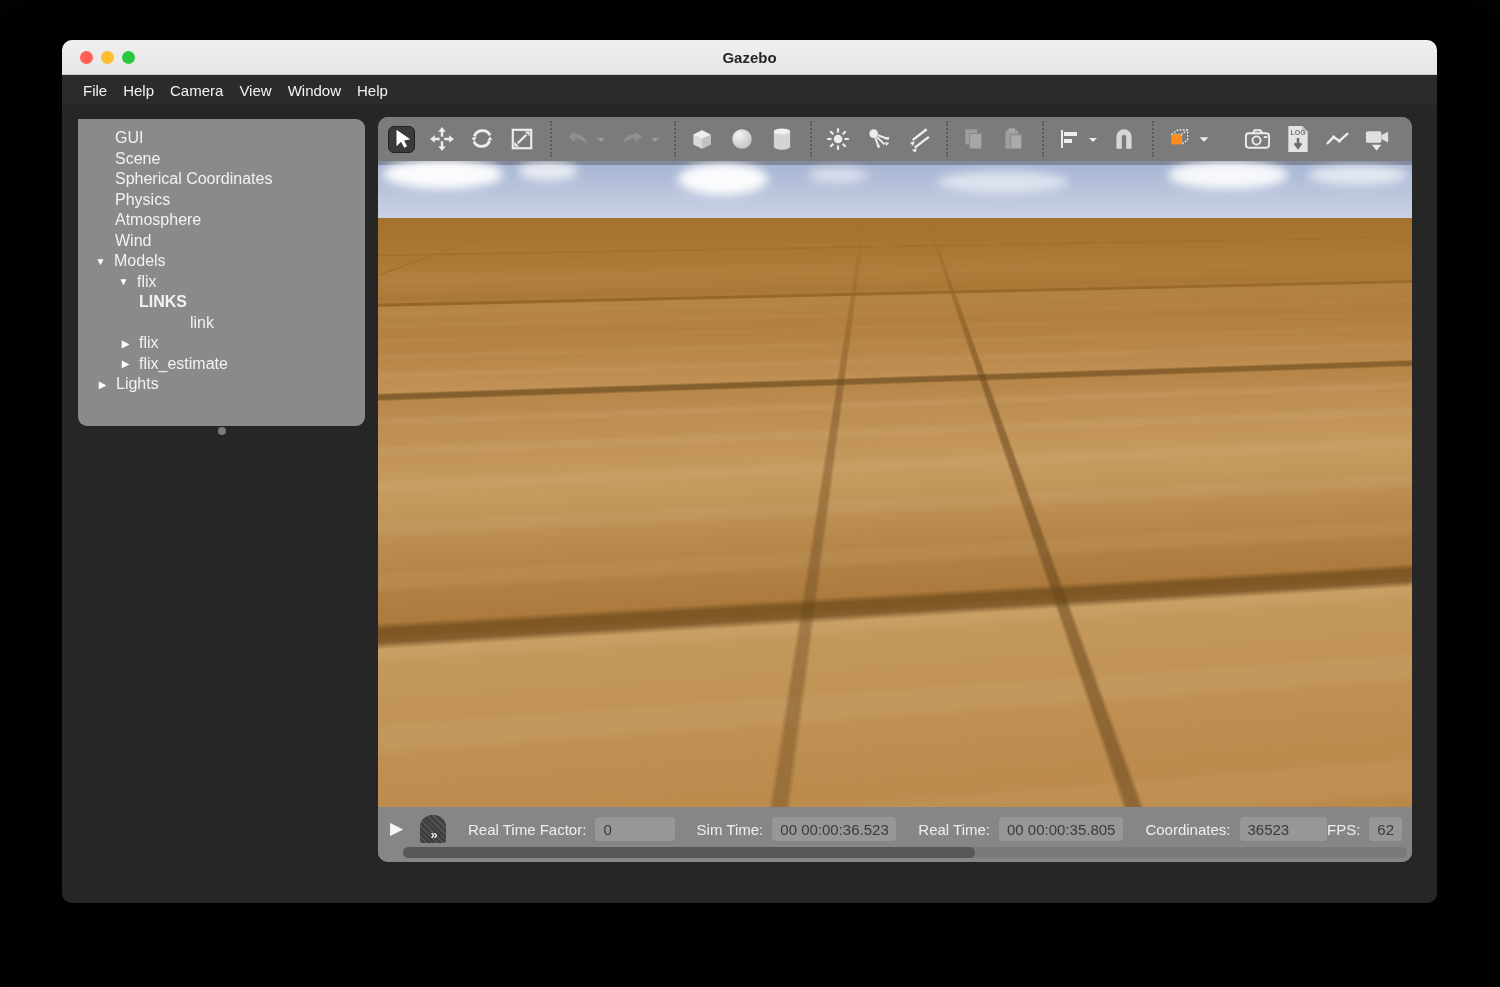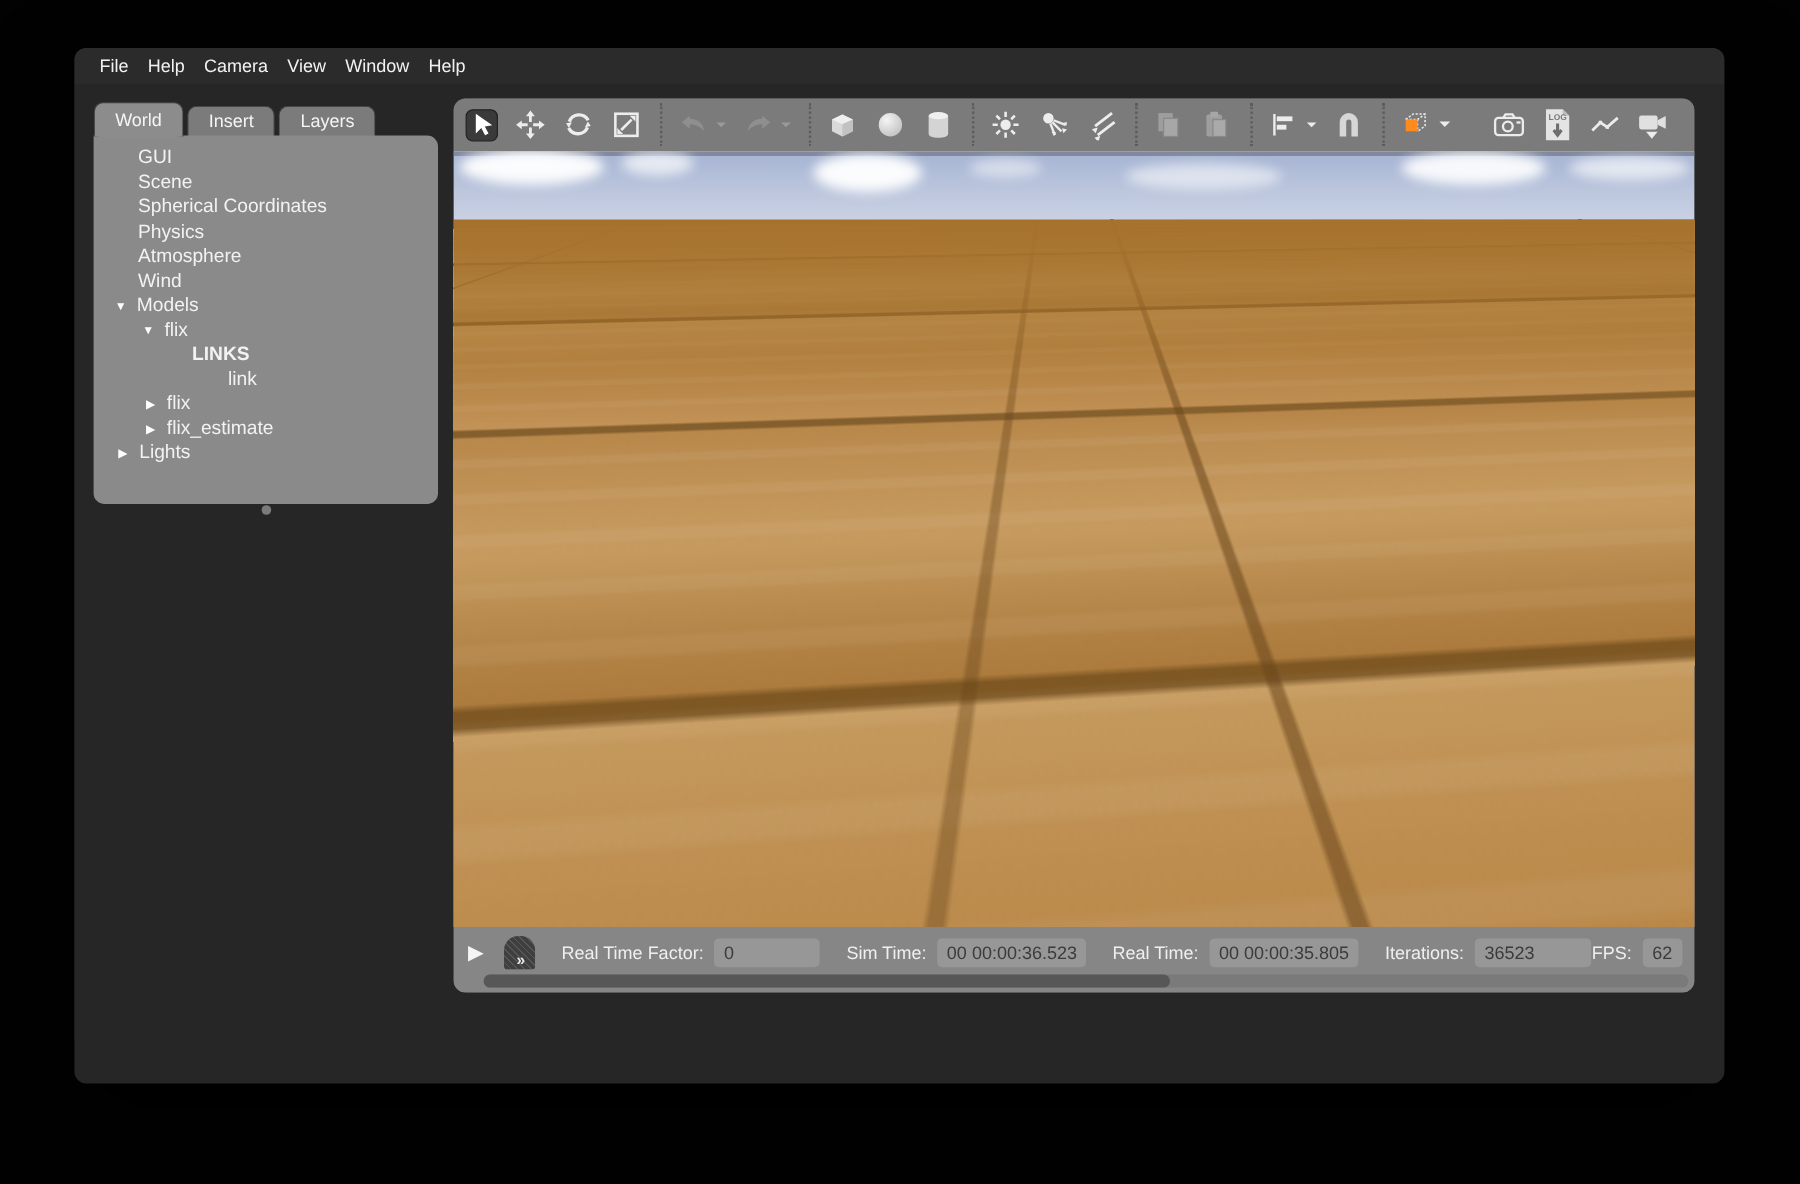--- a/index.html
+++ b/index.html
@@ -106,44 +106,41 @@
   .hscroll { position:absolute; left:25px; right:5px; bottom:4px; height:11px;
              background:#7a7a7a; border-radius:6px; }
   .hthumb { position:absolute; left:0; top:0; height:11px; width:57%;
             background:#575757; border-radius:6px; }
 </style>
 </head>
 <body>
 
 <div class="window">
 
+  <div class="titlebar">
+    <div class="traffic">
+      <div class="tl red"></div>
+      <div class="tl yellow"></div>
+      <div class="tl green"></div>
+    </div>
+    <div class="win-title">Gazebo</div>
+  </div>
 
   <div class="menubar">
     <span class="menu-item">File</span>
     <span class="menu-item">Help</span>
     <span class="menu-item">Camera</span>
     <span class="menu-item">View</span>
     <span class="menu-item">Window</span>
     <span class="menu-item">Help</span>
   </div>
 
   <div class="content">
 
     <div class="left-region">
-      <div class="tabs">
-        <div class="tab active">
-            <span>World</span>
-          </div>
-        <div class="tab">
-            <span>Insert</span>
-          </div>
-        <div class="tab">
-            <span>Layers</span>
-          </div>
-      </div>
 
       <div class="tree-panel">
         <div class="trow" style="padding-left:37px">
             <span class="lbl">GUI</span>
           </div>
         <div class="trow" style="padding-left:37px">
             <span class="lbl">Scene</span>
           </div>
         <div class="trow" style="padding-left:37px">
             <span class="lbl">Spherical Coordinates</span>
@@ -158,21 +155,21 @@
             <span class="lbl">Wind</span>
           </div>
         <div class="trow" style="padding-left:15px">
             <span class="car">▼</span>
             <span class="lbl">Models</span>
           </div>
         <div class="trow" style="padding-left:38px">
             <span class="car">▼</span>
             <span class="lbl">flix</span>
           </div>
-        <div class="trow" style="padding-left:82px">
+        <div class="trow" style="padding-left:61px">
             <span class="lbl bold">LINKS</span>
           </div>
         <div class="trow" style="padding-left:112px">
             <span class="lbl">link</span>
           </div>
         <div class="trow" style="padding-left:40px">
             <span class="car">▶</span>
             <span class="lbl">flix</span>
           </div>
         <div class="trow" style="padding-left:40px">
@@ -453,21 +450,21 @@
           <div class="play-btn">▶</div>
           <div class="step-btn">
               <span>»</span>
             </div>
           <span class="sb-label">Real Time Factor:</span>
           <div class="sb-field f-rtf">0</div>
           <span class="sb-label">Sim Time:</span>
           <div class="sb-field f-sim">00 00:00:36.523</div>
           <span class="sb-label">Real Time:</span>
           <div class="sb-field f-real">00 00:00:35.805</div>
-          <span class="sb-label">Iterations:</span>
+          <span class="sb-label">Coordinates:</span>
           <div class="sb-field f-iter">36523</div>
           <span class="sb-label" style="margin-left:auto">FPS:</span>
           <div class="sb-field f-fps">62</div>
         </div>
         <div class="hscroll">
           <div class="hthumb"></div>
         </div>
       </div>
 
     </div>

